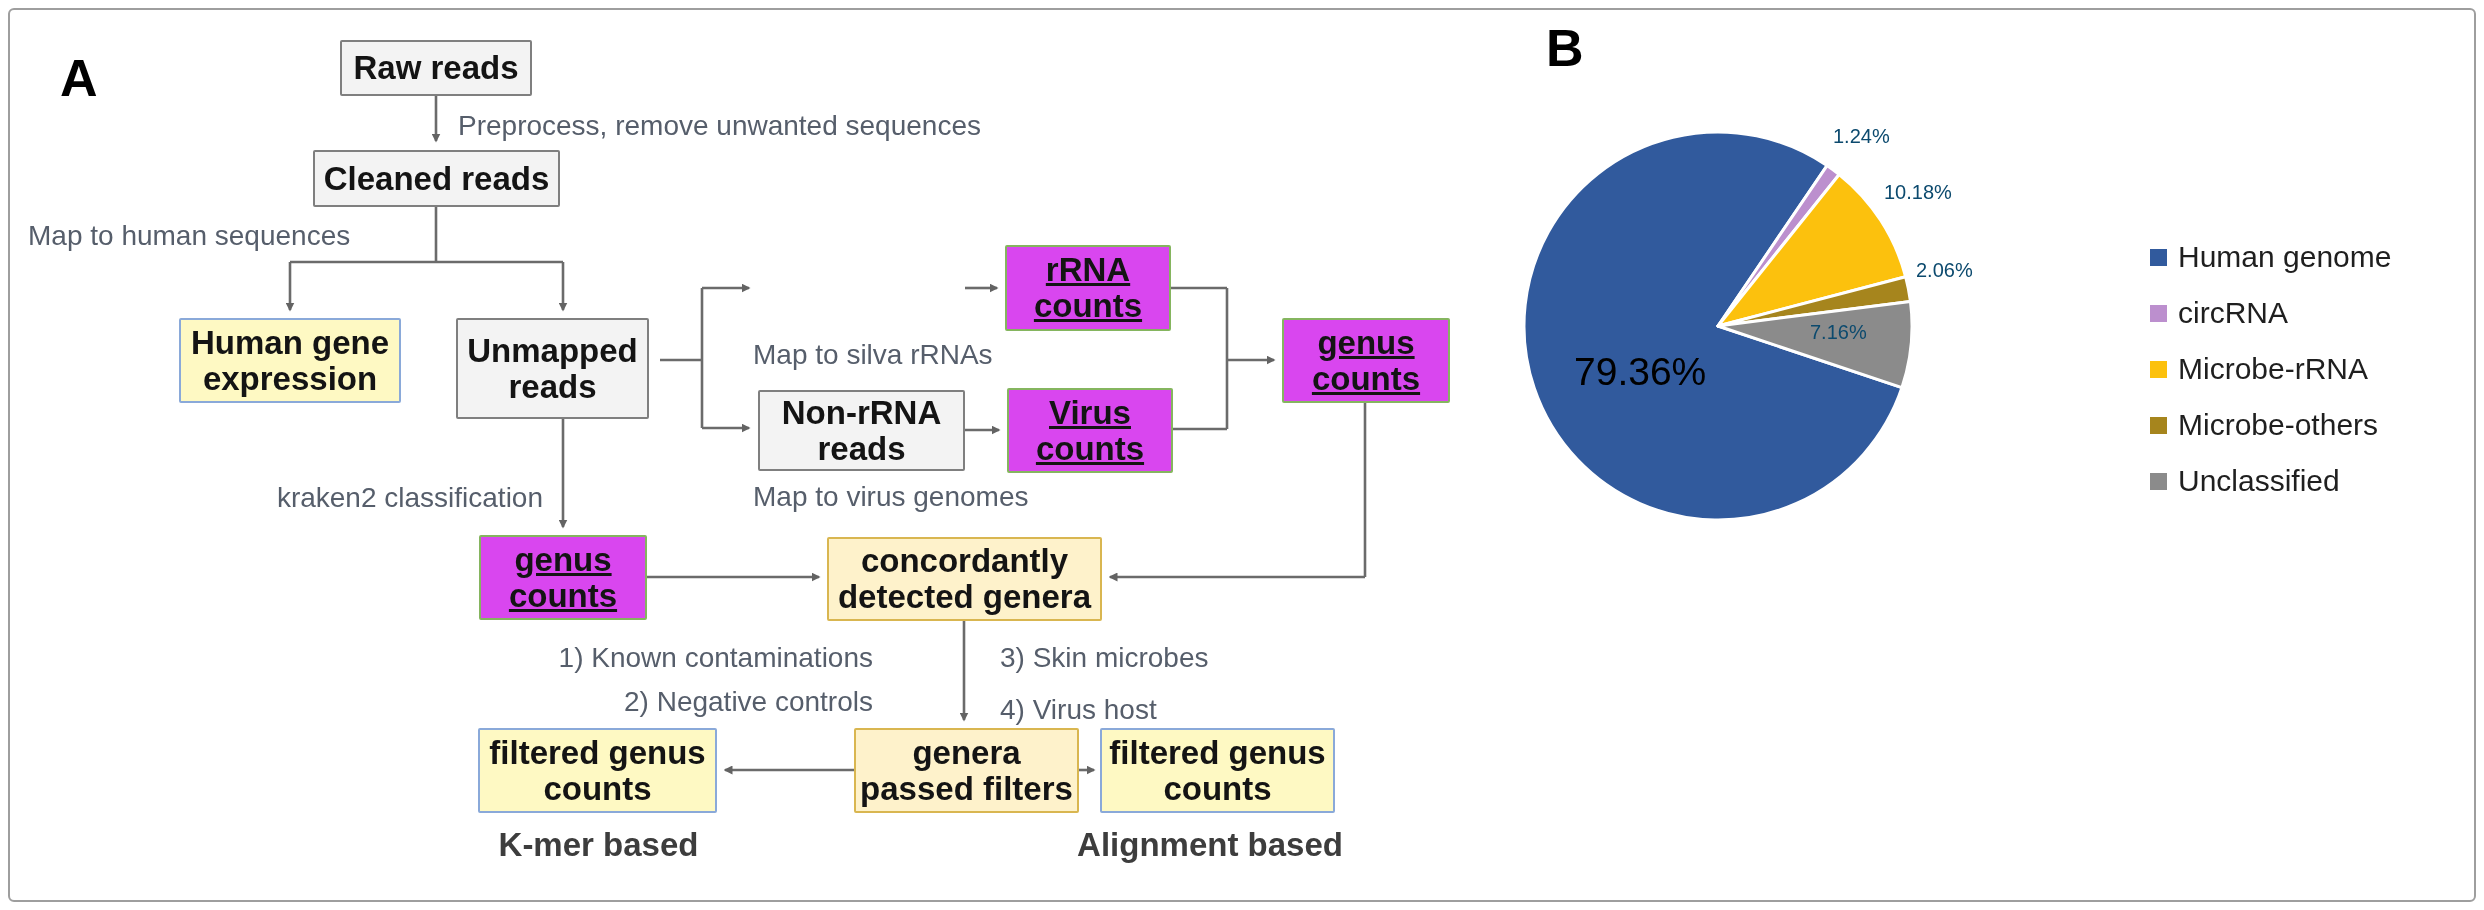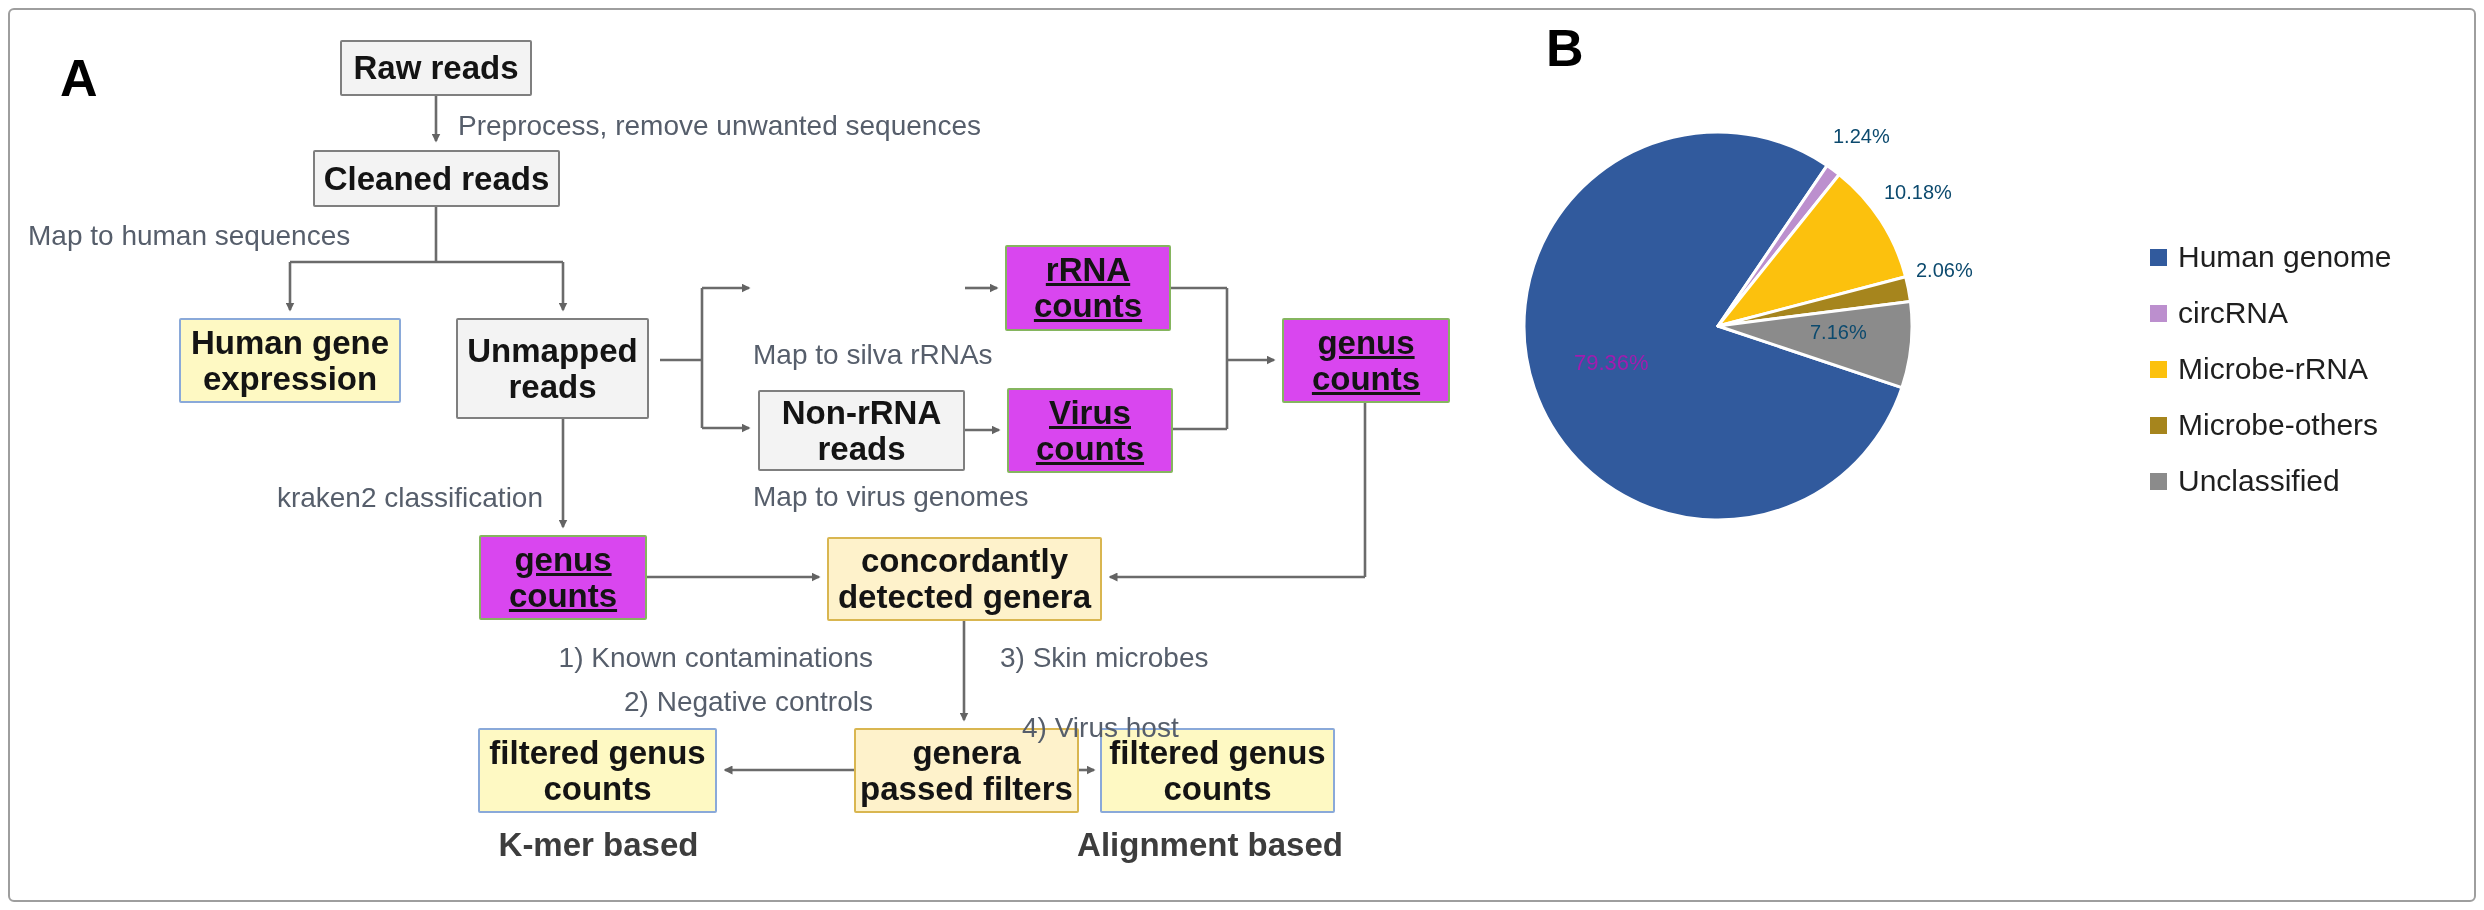--- a/index.html
+++ b/index.html
@@ -10,21 +10,21 @@
        font-weight:bold;font-size:33px;line-height:1.08;color:#141414;border:2.5px solid;border-radius:2px;padding:2px;box-sizing:border-box;}
   .box.gray{background:#f3f3f3;border-color:#7f7f7f;}
   .box.blue{background:#fef9c3;border-color:#8aa9d9;}
   .box.green{background:#d946ef;border-color:#85b55f;text-decoration:underline;}
   .box.yellow{background:#fef2cb;border-color:#d9b650;}
   .ann{position:absolute;font-size:28px;color:#565e6b;white-space:nowrap;line-height:1;}
   .ann.r{text-align:right;}
   .based{position:absolute;font-weight:bold;font-size:33px;color:#3d3d3d;white-space:nowrap;line-height:1;text-align:center;}
   svg.layer{position:absolute;left:0;top:0;pointer-events:none;}
   .pie-label{position:absolute;font-size:20px;color:#0c4a6e;white-space:nowrap;line-height:1;z-index:3;}
-  .pie-label.inside{color:#a21caf;font-size:22px;}
+  .pie-label.inside{color:#000000;font-size:39px;}
   #legend{position:absolute;left:2150px;top:240px;display:flex;flex-direction:column;gap:22px;}
   .legend-row{display:flex;align-items:center;height:34px;}
   .legend-swatch{width:17px;height:17px;margin-right:11px;flex:0 0 auto;}
   .legend-text{font-size:30px;color:#1f1f1f;white-space:nowrap;line-height:1;}
 </style>
 </head>
 <body>
 
 <div id="figure">
   <div id="frame"></div>
@@ -78,21 +78,21 @@
   <div class="box blue" style="left:1100px;top:728px;width:235px;height:85px;">filtered genus counts</div>
 
   <div class="ann" style="left:458px;top:112px;">Preprocess, remove unwanted sequences</div>
   <div class="ann" style="left:28px;top:222px;">Map to human sequences</div>
   <div class="ann" style="left:753px;top:341px;">Map to silva rRNAs</div>
   <div class="ann" style="left:753px;top:483px;">Map to virus genomes</div>
   <div class="ann r" style="right:1941px;top:484px;">kraken2 classification</div>
   <div class="ann r" style="right:1611px;top:644px;">1) Known contaminations</div>
   <div class="ann r" style="right:1611px;top:688px;">2) Negative controls</div>
   <div class="ann" style="left:1000px;top:644px;">3) Skin microbes</div>
-  <div class="ann" style="left:1000px;top:714px;margin-left:22px;">4) Virus host</div>
+  <div class="ann" style="left:1000px;top:696px;">4) Virus host</div>
   <div class="based" style="left:480px;top:828px;width:237px;">K-mer based</div>
   <div class="based" style="left:1060px;top:828px;width:300px;">Alignment based</div>
 
   <div class="panel-label" style="left:1546px;top:22px;">B</div>
 
   <svg id="pie-svg" class="layer" style="left:1521px;top:129px;" width="394" height="394" viewBox="0 0 394 394">
       <path d="M197,197 L380.97,258.56 A194,194 0 1 1 306.03,36.54 Z" fill="#315a9d" stroke="#ffffff" stroke-width="3" stroke-linejoin="round"></path>
       <path d="M197,197 L306.03,36.54 A194,194 0 0 1 318.19,45.51 Z" fill="#bc8fce" stroke="#ffffff" stroke-width="3" stroke-linejoin="round"></path>
       <path d="M197,197 L318.19,45.51 A194,194 0 0 1 384.66,147.80 Z" fill="#fcc10d" stroke="#ffffff" stroke-width="3" stroke-linejoin="round"></path>
       <path d="M197,197 L384.66,147.80 A194,194 0 0 1 389.44,172.43 Z" fill="#a6851d" stroke="#ffffff" stroke-width="3" stroke-linejoin="round"></path>

